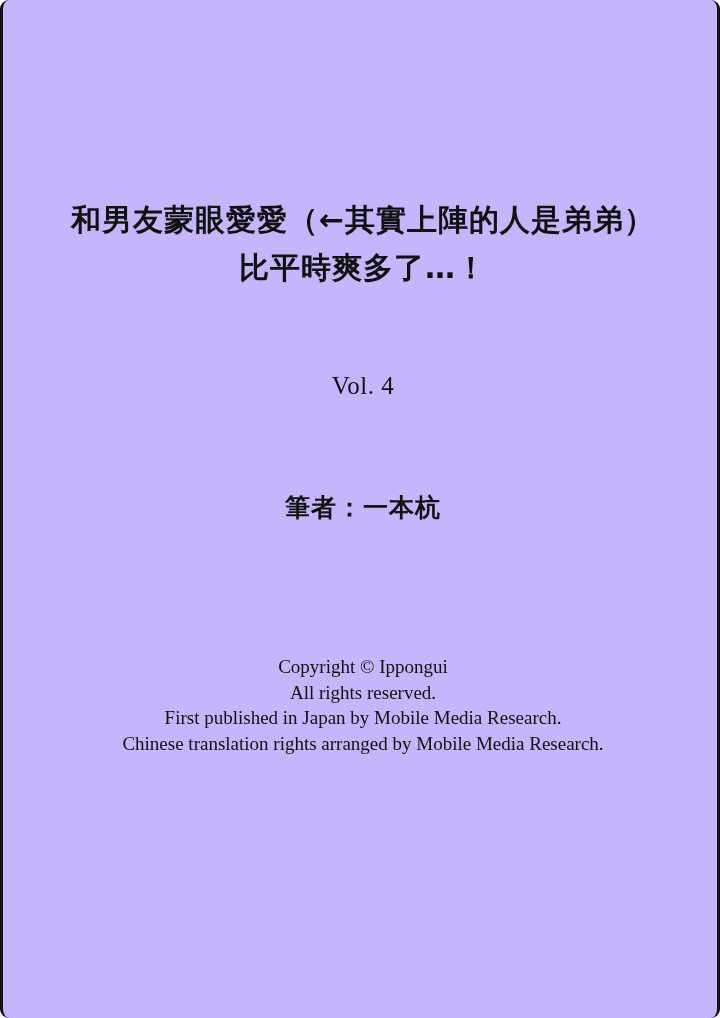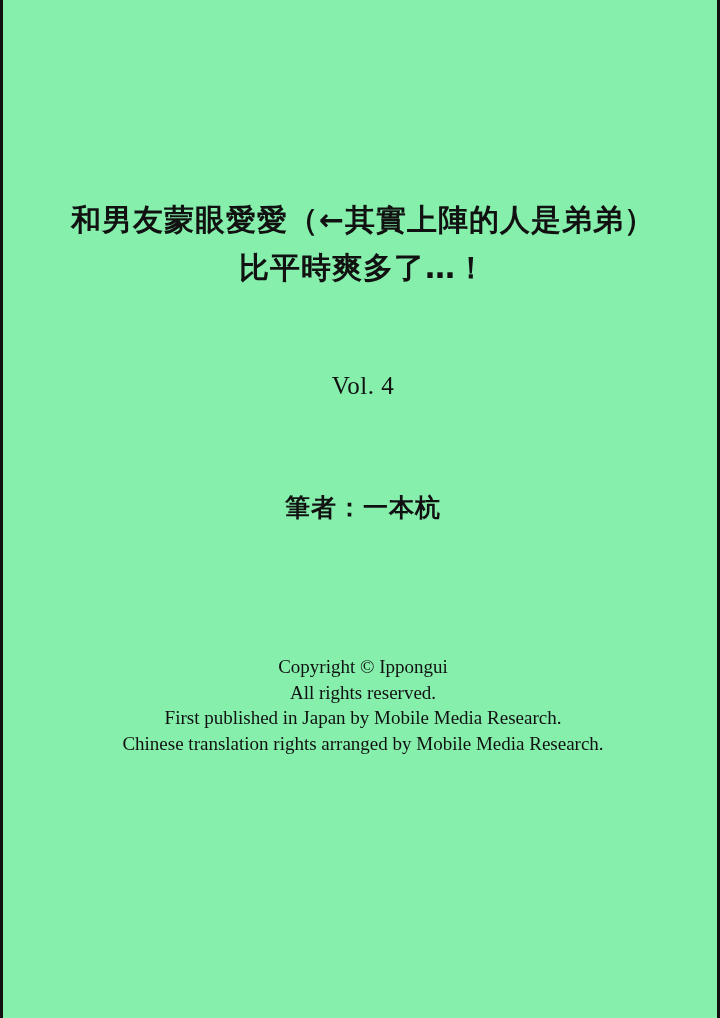--- a/index.html
+++ b/index.html
@@ -11,24 +11,25 @@
     height: 1018px;
     background: #ffffff;
     font-family: "Liberation Sans", sans-serif;
     color: #1a1a1a;
     overflow: hidden;
   }
   .page {
     position: relative;
     width: 720px;
     height: 1018px;
-    background: #86efac;
+    background: #c4b5fd;
     box-sizing: border-box;
     border-left: 3px solid #111111;
     border-right: 3px solid #111111;
+    border-radius: 9px;
   }
   .title-block {
     position: absolute;
     top: 196px;
     left: 0;
     width: 720px;
     text-align: center;
   }
   .title-line {
     font-family: "DejaVu Sans", sans-serif;

